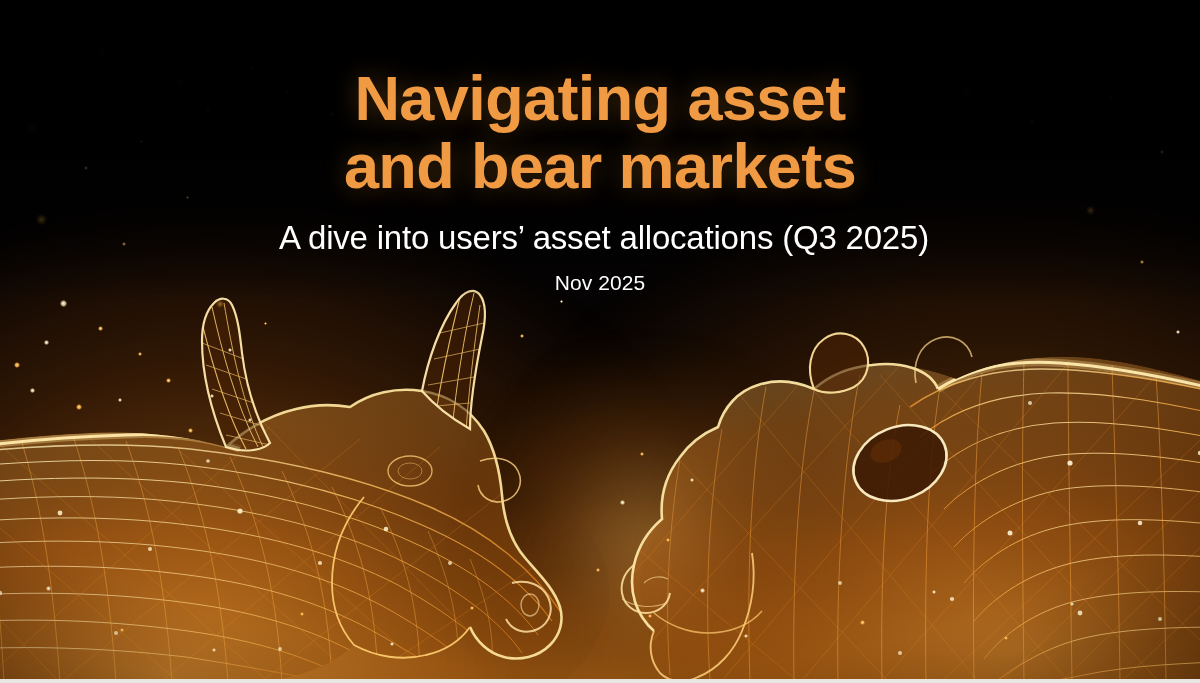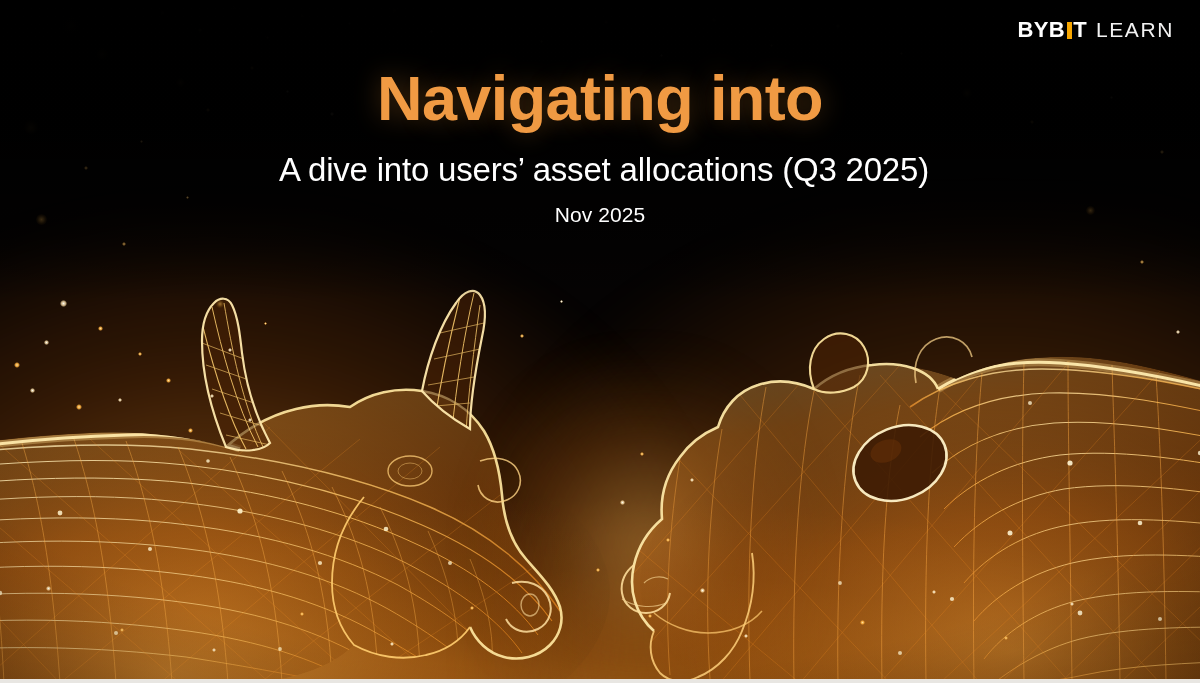--- a/index.html
+++ b/index.html
@@ -527,32 +527,25 @@
     <div class="particle pale" style="left:212px;  top:648px; width:4px;  height:4px;"></div>
     <div class="particle" style="left:120px;  top:628px; width:4px;  height:4px;"></div>
     <div class="particle pale" style="left:46px;   top:586px; width:5px;  height:5px;"></div>
     <div class="particle" style="left:520px;  top:334px; width:4px;  height:4px;"></div>
     <div class="particle pale" style="left:560px;  top:300px; width:3px;  height:3px;"></div>
   </div>
 
   <div class="vignette"></div>
   <div class="top-darken"></div>
 
-  <div id="brand-logo">
-    <span class="logo-bybit">
-        <span>BYB</span>
-        <span class="logo-bar"></span>
-        <span>T</span>
-      </span>
-    <span class="logo-learn">LEARN</span>
-  </div>
 
   <div class="content">
     <h1 id="main-title">
-      <span class="tline">Navigating into</span>
+      <span class="tline">Navigating asset</span>
+      <span class="tline">and bear markets</span>
     </h1>
     <p id="subtitle">A dive into users’ asset allocations (Q3 2025)</p>
     <p id="date-line">Nov 2025</p>
   </div>
 
   <div class="bottom-strip"></div>
 
 </div>
 
 </body></html>

